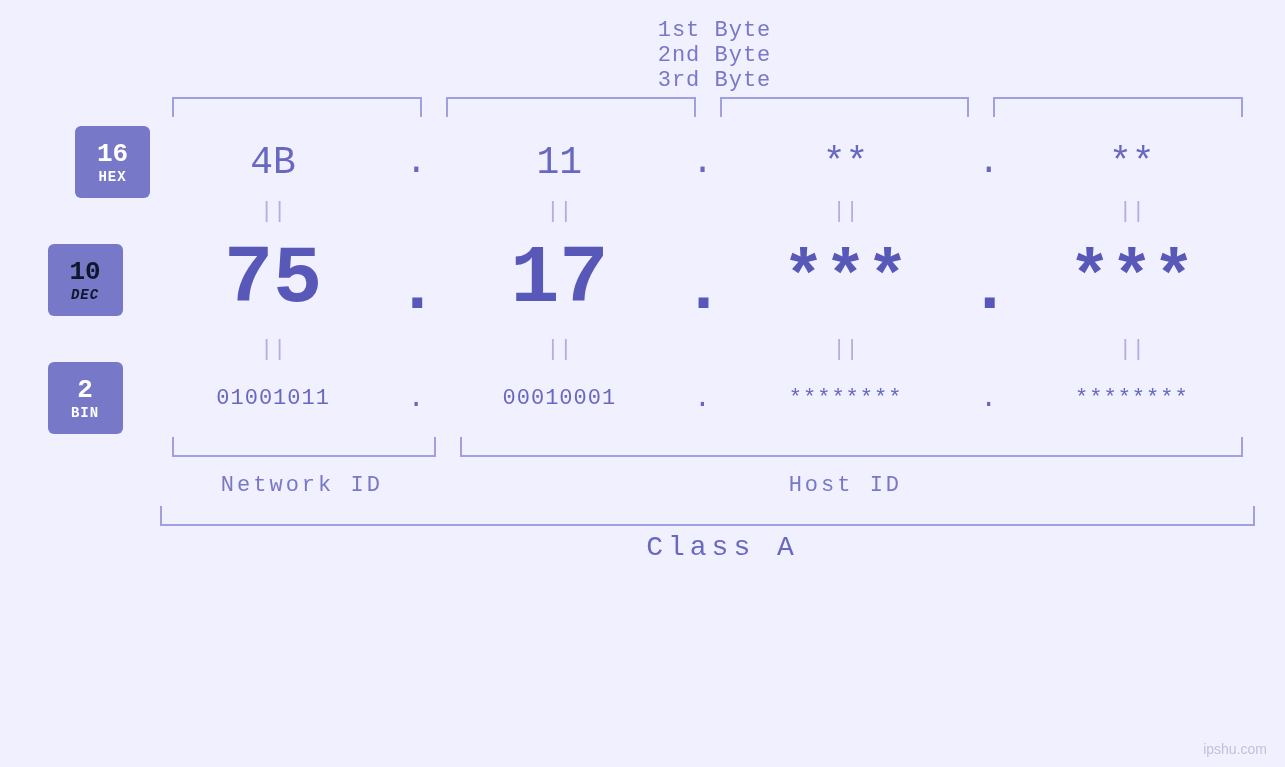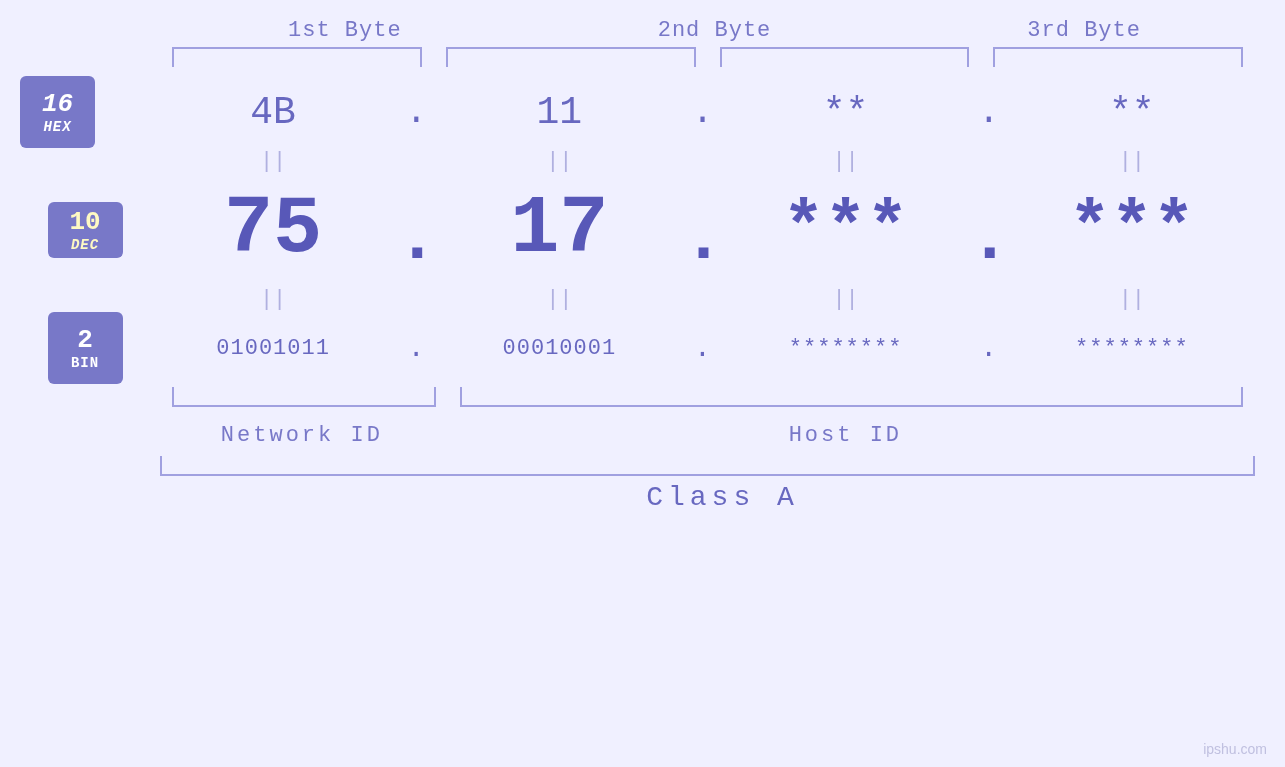--- a/index.html
+++ b/index.html
@@ -20,35 +20,35 @@
       display: flex;
       flex-direction: column;
       align-items: center;
     }
   </style>
 </head>
 <body>
 
 <div class="container">
 
-  <div style="display:flex; width:100%; padding-left:160px; padding-right:16px; margin-top:18px;">
+  <div style="display:flex; width:100%; padding-left:160px; padding-right:16px; margin-top:18px;flex-direction:column;">
     <div style="flex:1; text-align:center; color:#7878c8; font-size:22px; font-family:'Courier New',monospace; letter-spacing:1px;">1st Byte</div>
     <div style="flex:1; text-align:center; color:#7878c8; font-size:22px; font-family:'Courier New',monospace; letter-spacing:1px;">2nd Byte</div>
     <div style="flex:1; text-align:center; color:#7878c8; font-size:22px; font-family:'Courier New',monospace; letter-spacing:1px;">3rd Byte</div>
   </div>
 
   <div style="display:flex; width:100%; padding-left:160px; padding-right:30px; margin-top:4px;">
     <div style="flex:1; height:20px; border-top:2px solid #a0a0e0; border-left:2px solid #a0a0e0; border-right:2px solid #a0a0e0; margin:0 12px;"></div>
     <div style="flex:1; height:20px; border-top:2px solid #a0a0e0; border-left:2px solid #a0a0e0; border-right:2px solid #a0a0e0; margin:0 12px;"></div>
     <div style="flex:1; height:20px; border-top:2px solid #a0a0e0; border-left:2px solid #a0a0e0; border-right:2px solid #a0a0e0; margin:0 12px;"></div>
     <div style="flex:1; height:20px; border-top:2px solid #a0a0e0; border-left:2px solid #a0a0e0; border-right:2px solid #a0a0e0; margin:0 12px;"></div>
   </div>
 
   <div style="display:flex; width:100%; padding-left:20px; padding-right:30px; align-items:center; height:70px; margin-top:10px;">
-    <div style="width:130px; display:flex; justify-content:flex-start; align-items:center;font-style:italic;">
+    <div style="width:130px; display:flex; justify-content:flex-end; align-items:center;">
       <div style="background:#7878c8; color:white; border-radius:6px; width:75px; height:72px; display:flex; flex-direction:column; align-items:center; justify-content:center;">
         <span style="font-size:26px; font-weight:bold; font-family:'Courier New',monospace;">16</span>
         <span style="font-size:14px; font-weight:bold; font-family:'Courier New',monospace; letter-spacing:1px;">HEX</span>
       </div>
     </div>
     <div style="flex:1; text-align:center; color:#6868c0; font-size:38px; font-family:'Courier New',monospace;">4B</div>
     <div style="width:40px; text-align:center; color:#6868c0; font-size:36px; font-family:'Courier New',monospace;">.</div>
     <div style="flex:1; text-align:center; color:#6868c0; font-size:38px; font-family:'Courier New',monospace;">11</div>
     <div style="width:40px; text-align:center; color:#6868c0; font-size:36px; font-family:'Courier New',monospace;">.</div>
     <div style="flex:1; text-align:center; color:#6868c0; font-size:38px; font-family:'Courier New',monospace;">**</div>
@@ -61,21 +61,21 @@
     <div style="width:40px;"></div>
     <div style="flex:1; text-align:center;">||</div>
     <div style="width:40px;"></div>
     <div style="flex:1; text-align:center;">||</div>
     <div style="width:40px;"></div>
     <div style="flex:1; text-align:center;">||</div>
   </div>
 
   <div style="display:flex; width:100%; padding-left:20px; padding-right:30px; align-items:center; height:110px;">
     <div style="width:130px; display:flex; justify-content:center; align-items:center;">
-      <div style="background:#7878c8; color:#fef9c3; border-radius:6px; width:75px; height:56px; display:flex; flex-direction:column; align-items:center; justify-content:center;">
+      <div style="background:#7878c8; color:#0f172a; border-radius:6px; width:75px; height:72px; display:flex; flex-direction:column; align-items:center; justify-content:center;">
         <span style="font-size:26px; font-weight:bold; font-family:'Courier New',monospace;">10</span>
         <span style="font-size:14px; font-weight:bold; font-family:'Courier New',monospace; letter-spacing:1px;font-style:italic;">DEC</span>
       </div>
     </div>
     <div style="flex:1; text-align:center; color:#5858b8; font-size:82px; font-weight:bold; font-family:'Courier New',monospace; line-height:1;">75</div>
     <div style="width:40px; text-align:center; color:#5858b8; font-size:70px; font-weight:bold; font-family:'Courier New',monospace; line-height:1; padding-top:20px;">.</div>
     <div style="flex:1; text-align:center; color:#5858b8; font-size:82px; font-weight:bold; font-family:'Courier New',monospace; line-height:1;">17</div>
     <div style="width:40px; text-align:center; color:#5858b8; font-size:70px; font-weight:bold; font-family:'Courier New',monospace; line-height:1; padding-top:20px;">.</div>
     <div style="flex:1; text-align:center; color:#5858b8; font-size:70px; font-weight:bold; font-family:'Courier New',monospace; line-height:1;">***</div>
     <div style="width:40px; text-align:center; color:#5858b8; font-size:70px; font-weight:bold; font-family:'Courier New',monospace; line-height:1; padding-top:20px;">.</div>

